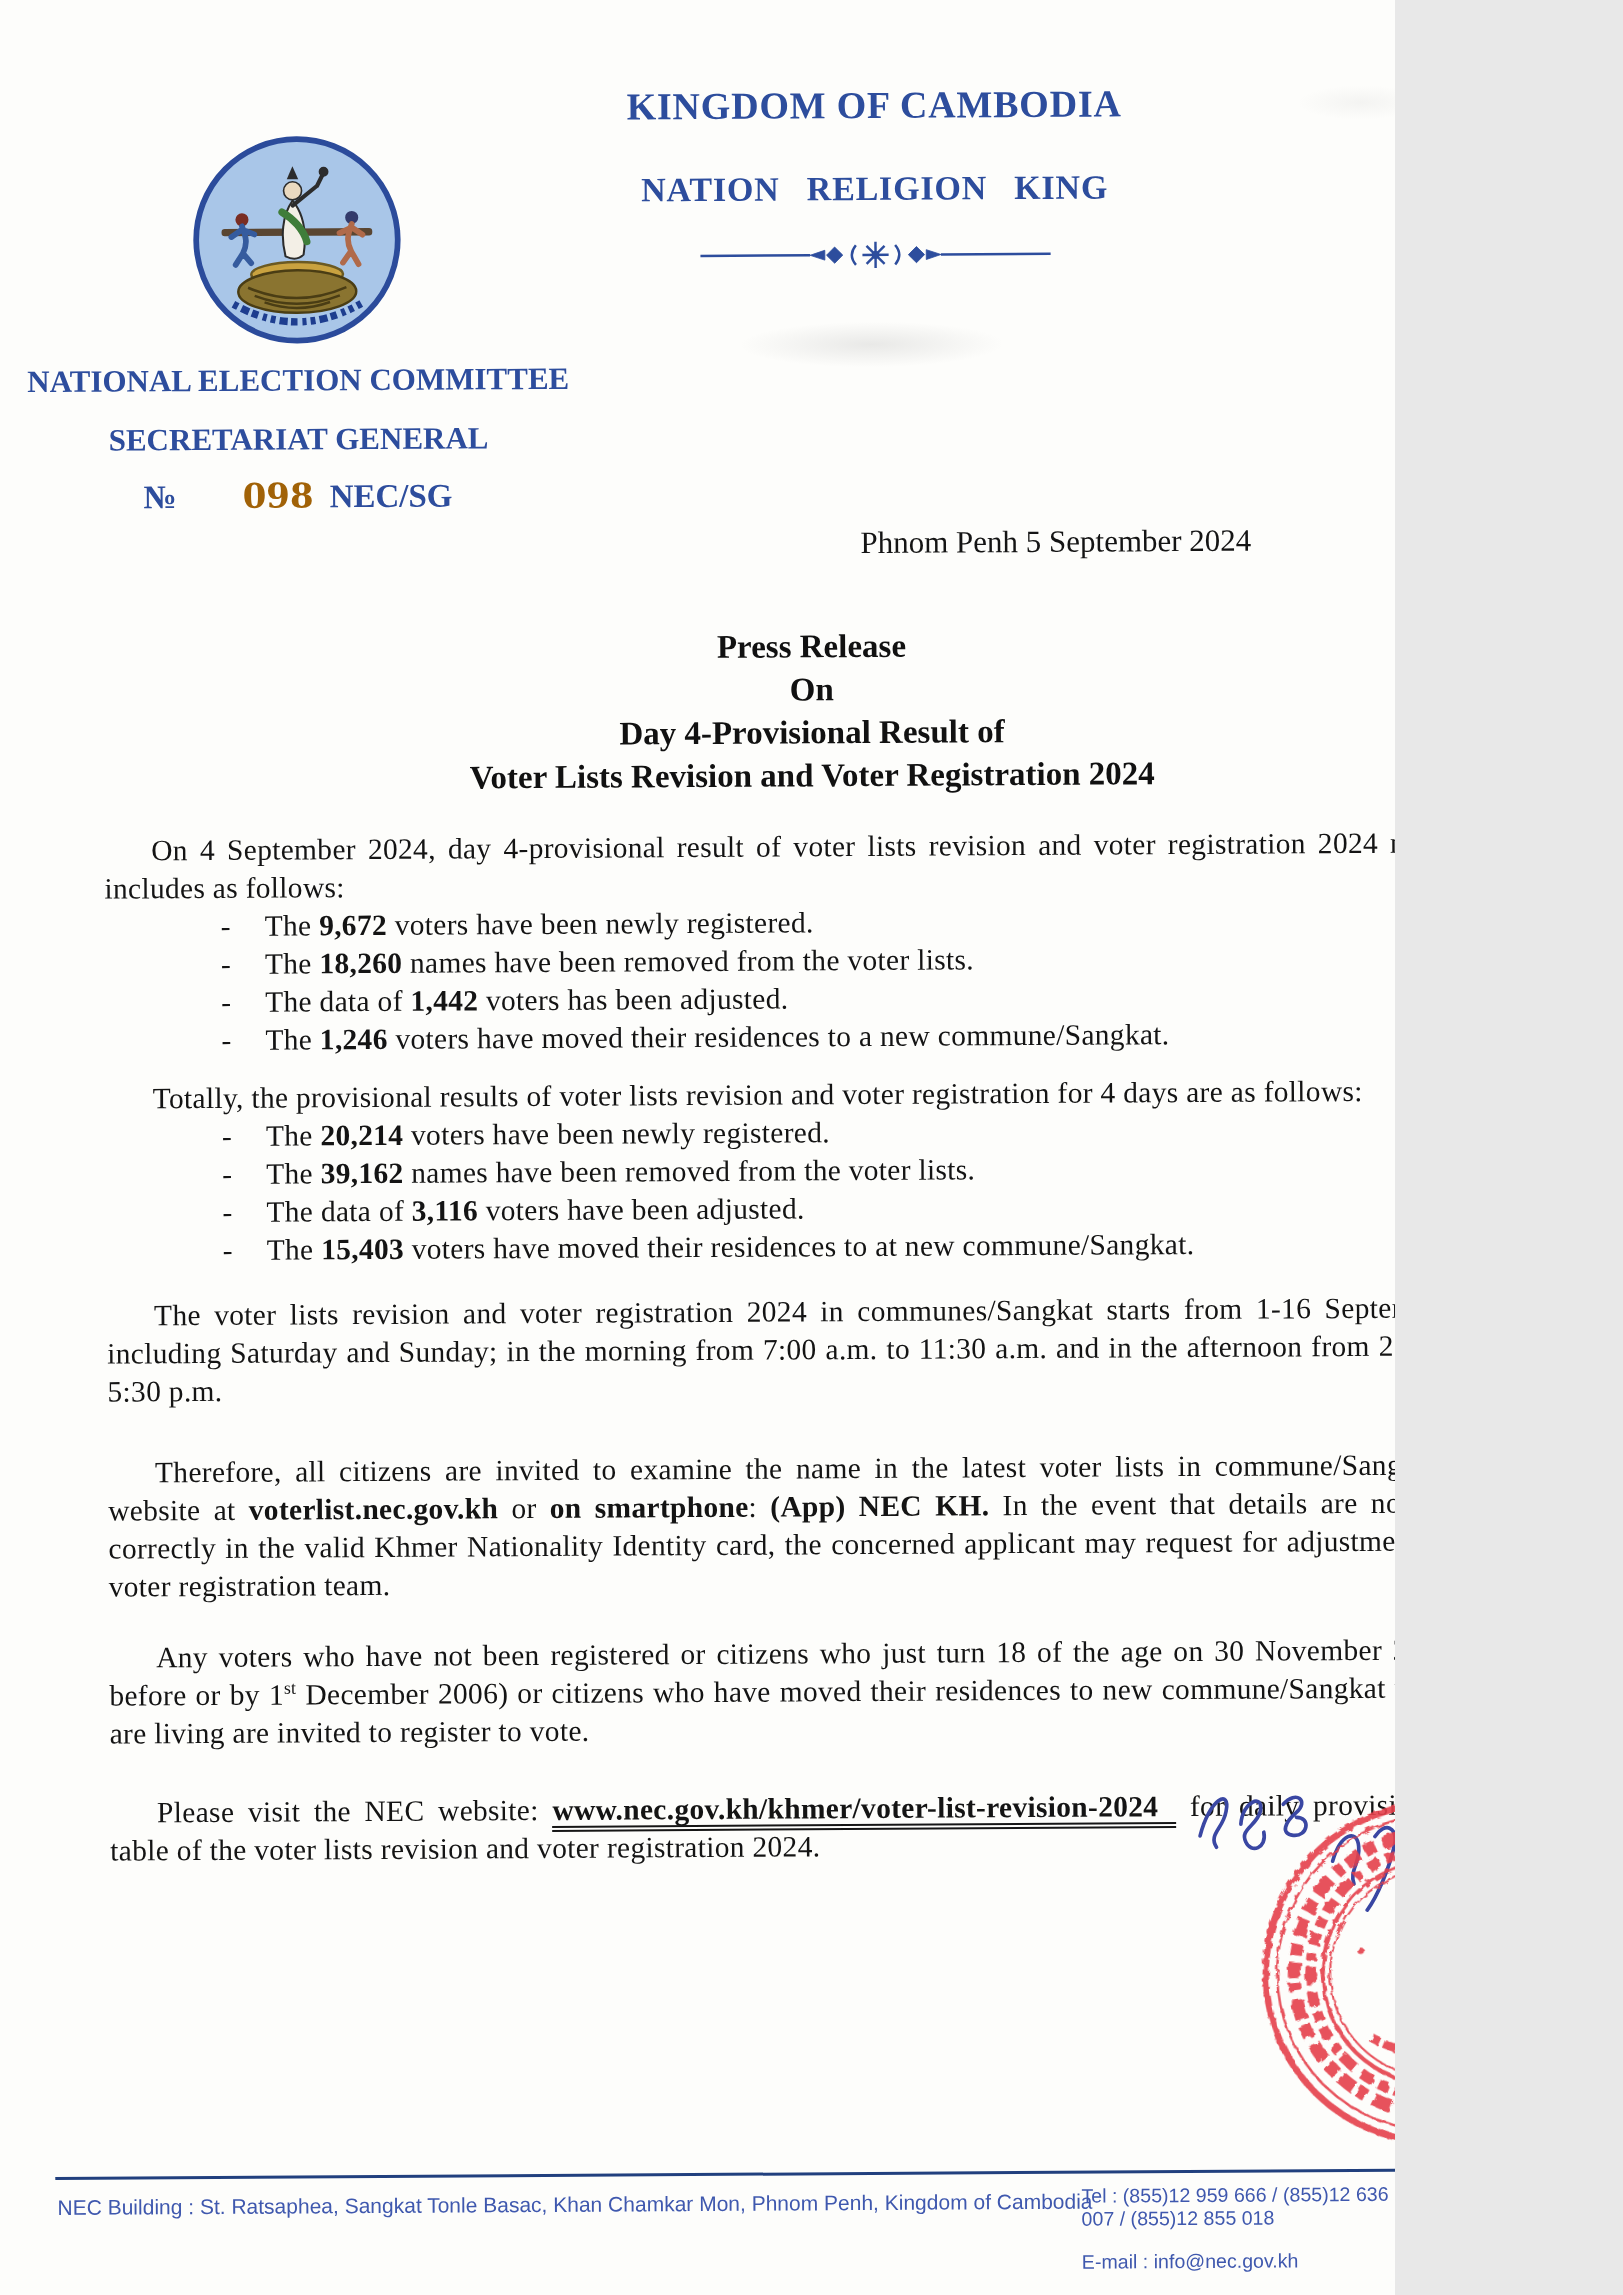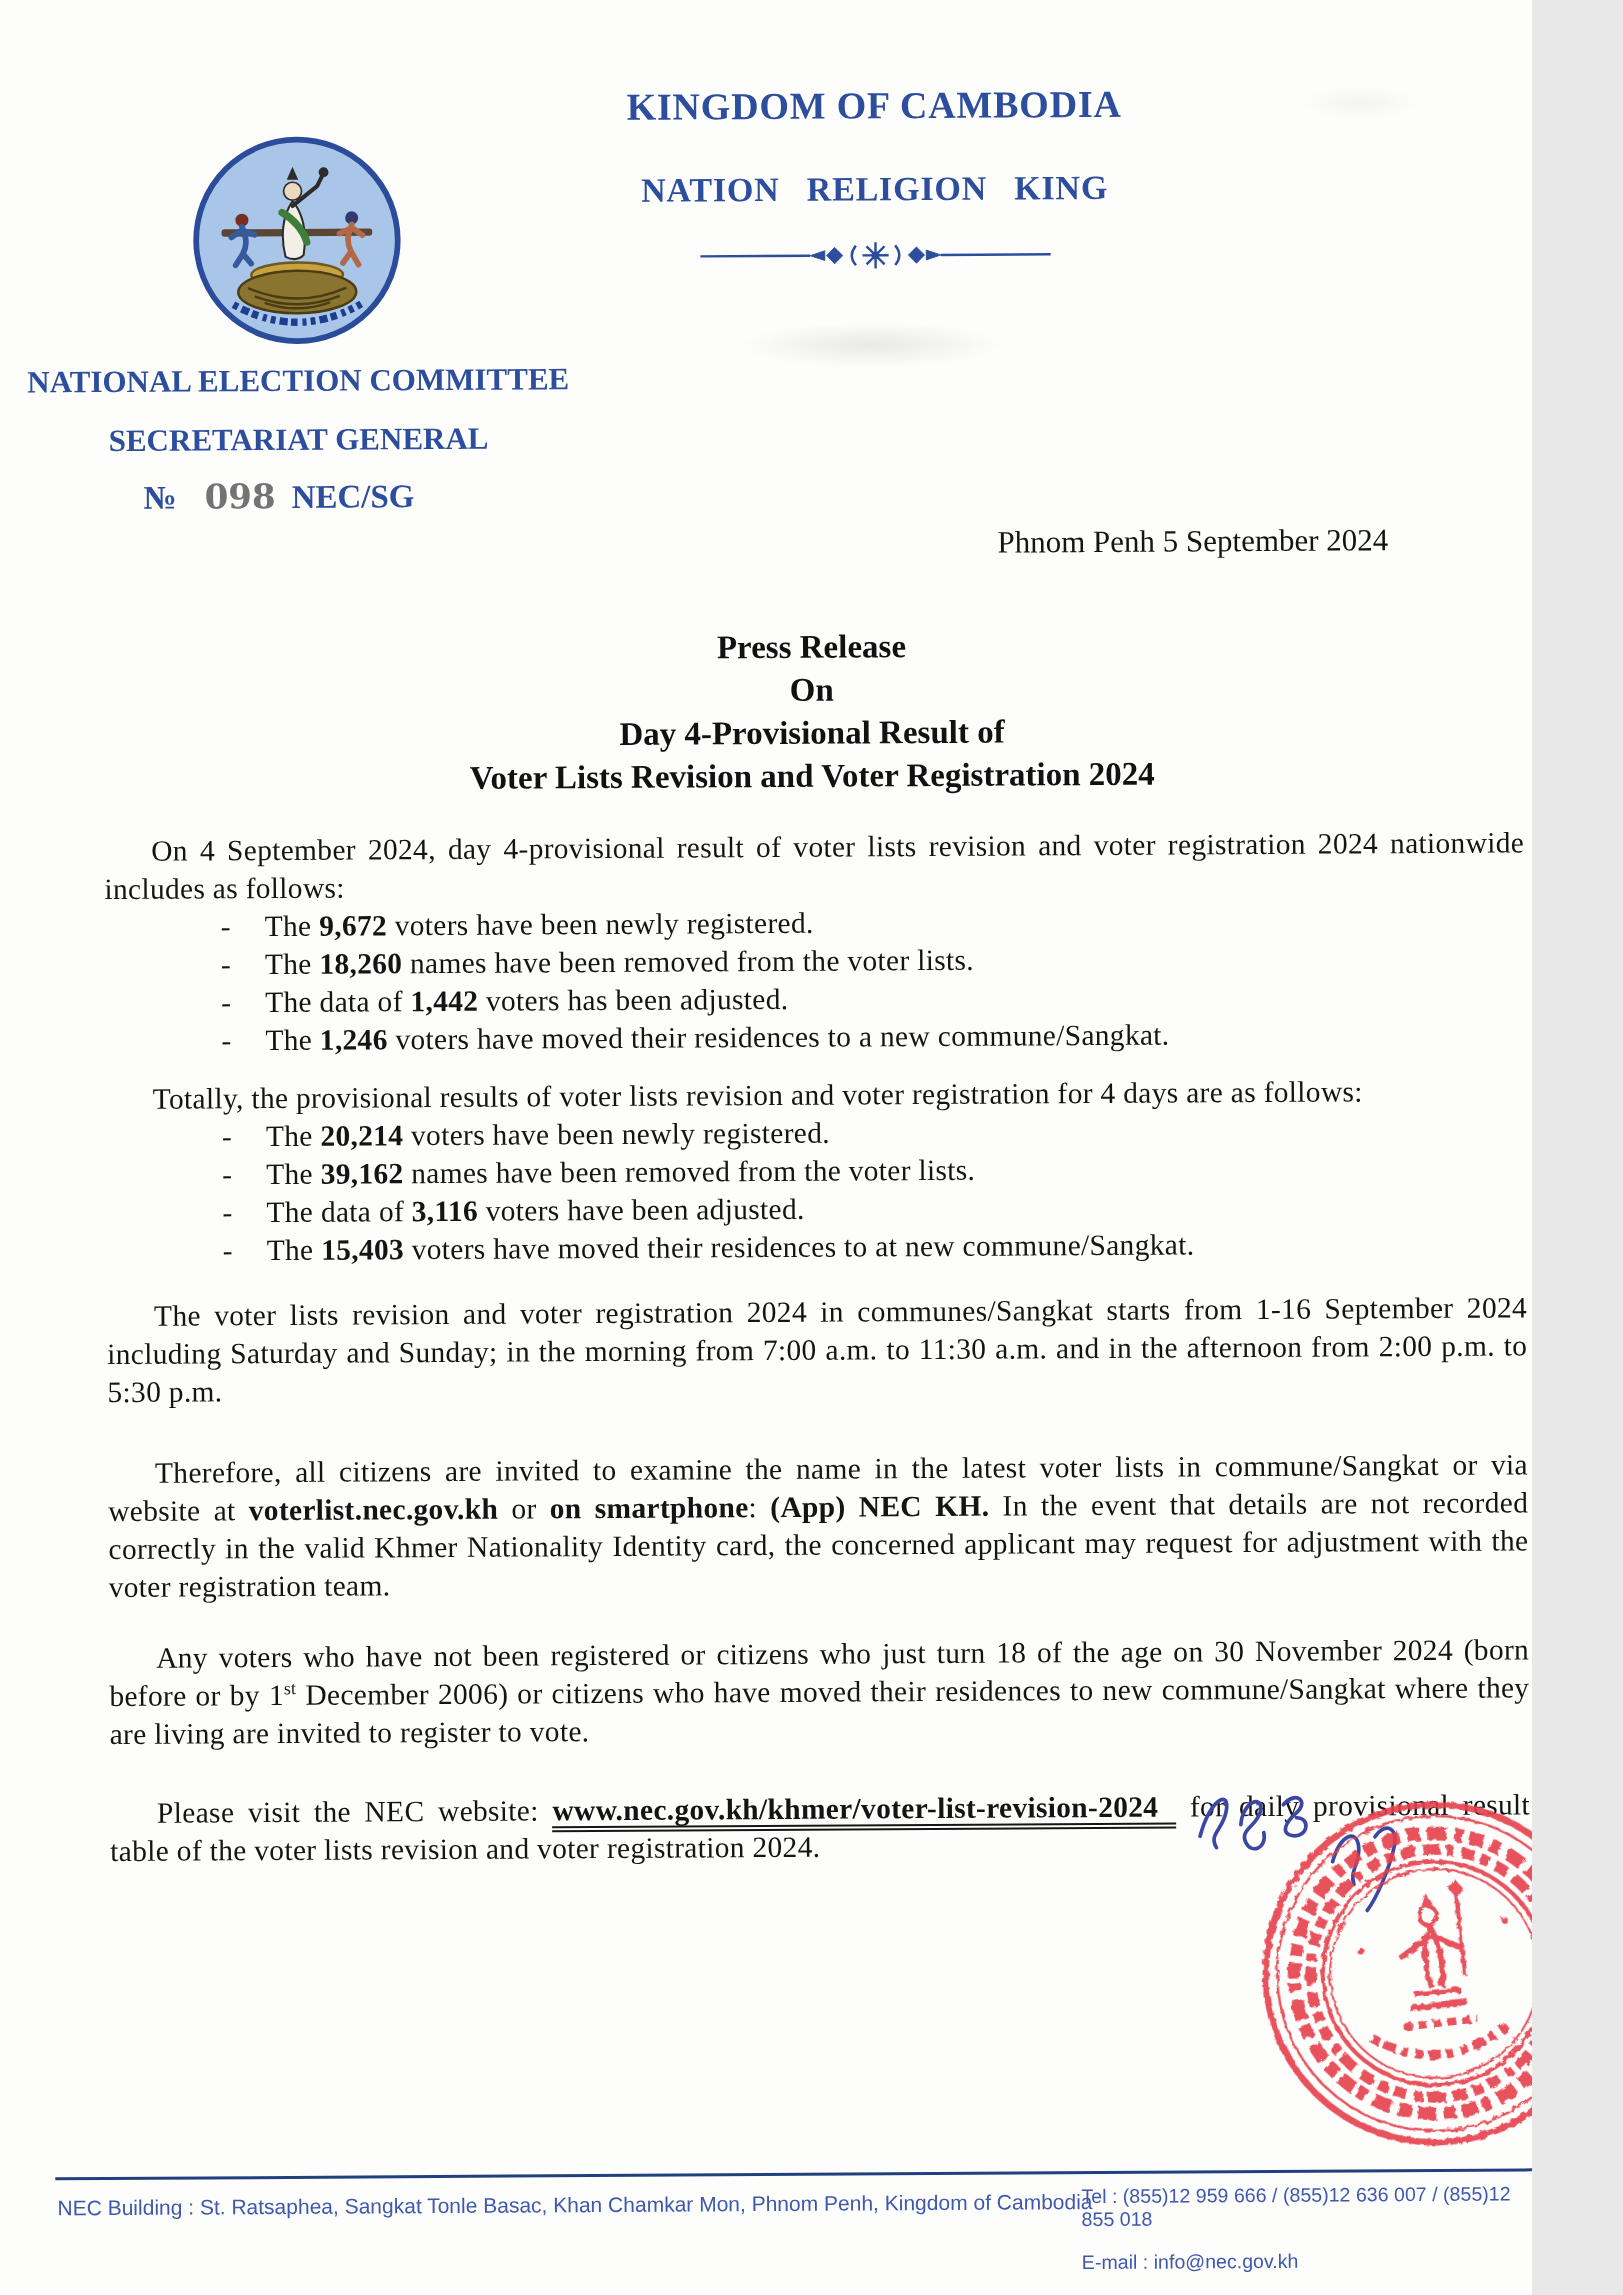--- a/index.html
+++ b/index.html
@@ -1,18 +1,18 @@
 <!DOCTYPE html>
 <html style="font-size:13px"><head>
 <meta charset="utf-8">
 <style>
   html,body{margin:0;padding:0;background:#e8e8e8;}
   .page{
     position:relative;
-    width:1532px;height:2295px;
+    width:1395px;height:2295px;
     background:#fdfdfb;
     overflow:hidden;
     font-family:"Liberation Serif", serif;
     color:#161616;
     text-decoration:underline;
   }
   .sheet{
     position:absolute;inset:0;
     transform:rotate(-0.35deg);
     transform-origin:50% 50%;
@@ -21,21 +21,21 @@
   .seal{position:absolute;left:196px;top:131px;width:213px;height:213px;}
   .hdr-center{position:absolute;left:426px;top:82px;width:909px;text-align:center;color:#2d4d9d;}
   .kingdom{font-size:38px;font-weight:bold;letter-spacing:0.8px;line-height:49px;}
   .motto{margin-top:38px;font-size:34px;font-weight:bold;word-spacing:18px;letter-spacing:0.8px;line-height:41px;}
   .ornament{margin-top:28px;}
   .hdr-left{position:absolute;left:16.4px;top:359px;width:573px;text-align:center;color:#2d4d9d;}
   .committee{font-size:31px;font-weight:bold;line-height:38px;}
   .secretariat{margin-top:21px;font-size:31px;font-weight:bold;line-height:38px;}
   .ref-line{margin-top:18px;display:flex;align-items:baseline;padding-left:131px;font-size:33px;line-height:39px;text-align:left;}
   .ref-no{font-weight:bold;}
-  .ref-number{margin-left:28px;color:#737373;font-family:"DejaVu Serif", serif;font-weight:bold;font-size:34px;}
+  .ref-number{margin-left:66px;color:#a16207;font-family:"DejaVu Serif", serif;font-weight:bold;font-size:34px;}
   .ref-suffix{margin-left:16px;font-weight:bold;}
   .dateline{position:absolute;top:526px;right:140px;font-size:31px;color:#141414;}
   
   .title-block{position:absolute;top:626px;left:94px;width:1441px;text-align:center;
     font-size:33px;font-weight:bold;line-height:43px;color:#111;}
   
   .bodytext{position:absolute;top:828px;left:106px;width:1420px;
     font-size:29.5px;line-height:38px;letter-spacing:0.3px;color:#141414;}
   .para{margin:0;text-align:justify;text-indent:47px;}
   .bullets{margin:0;padding:0;list-style:none;}

